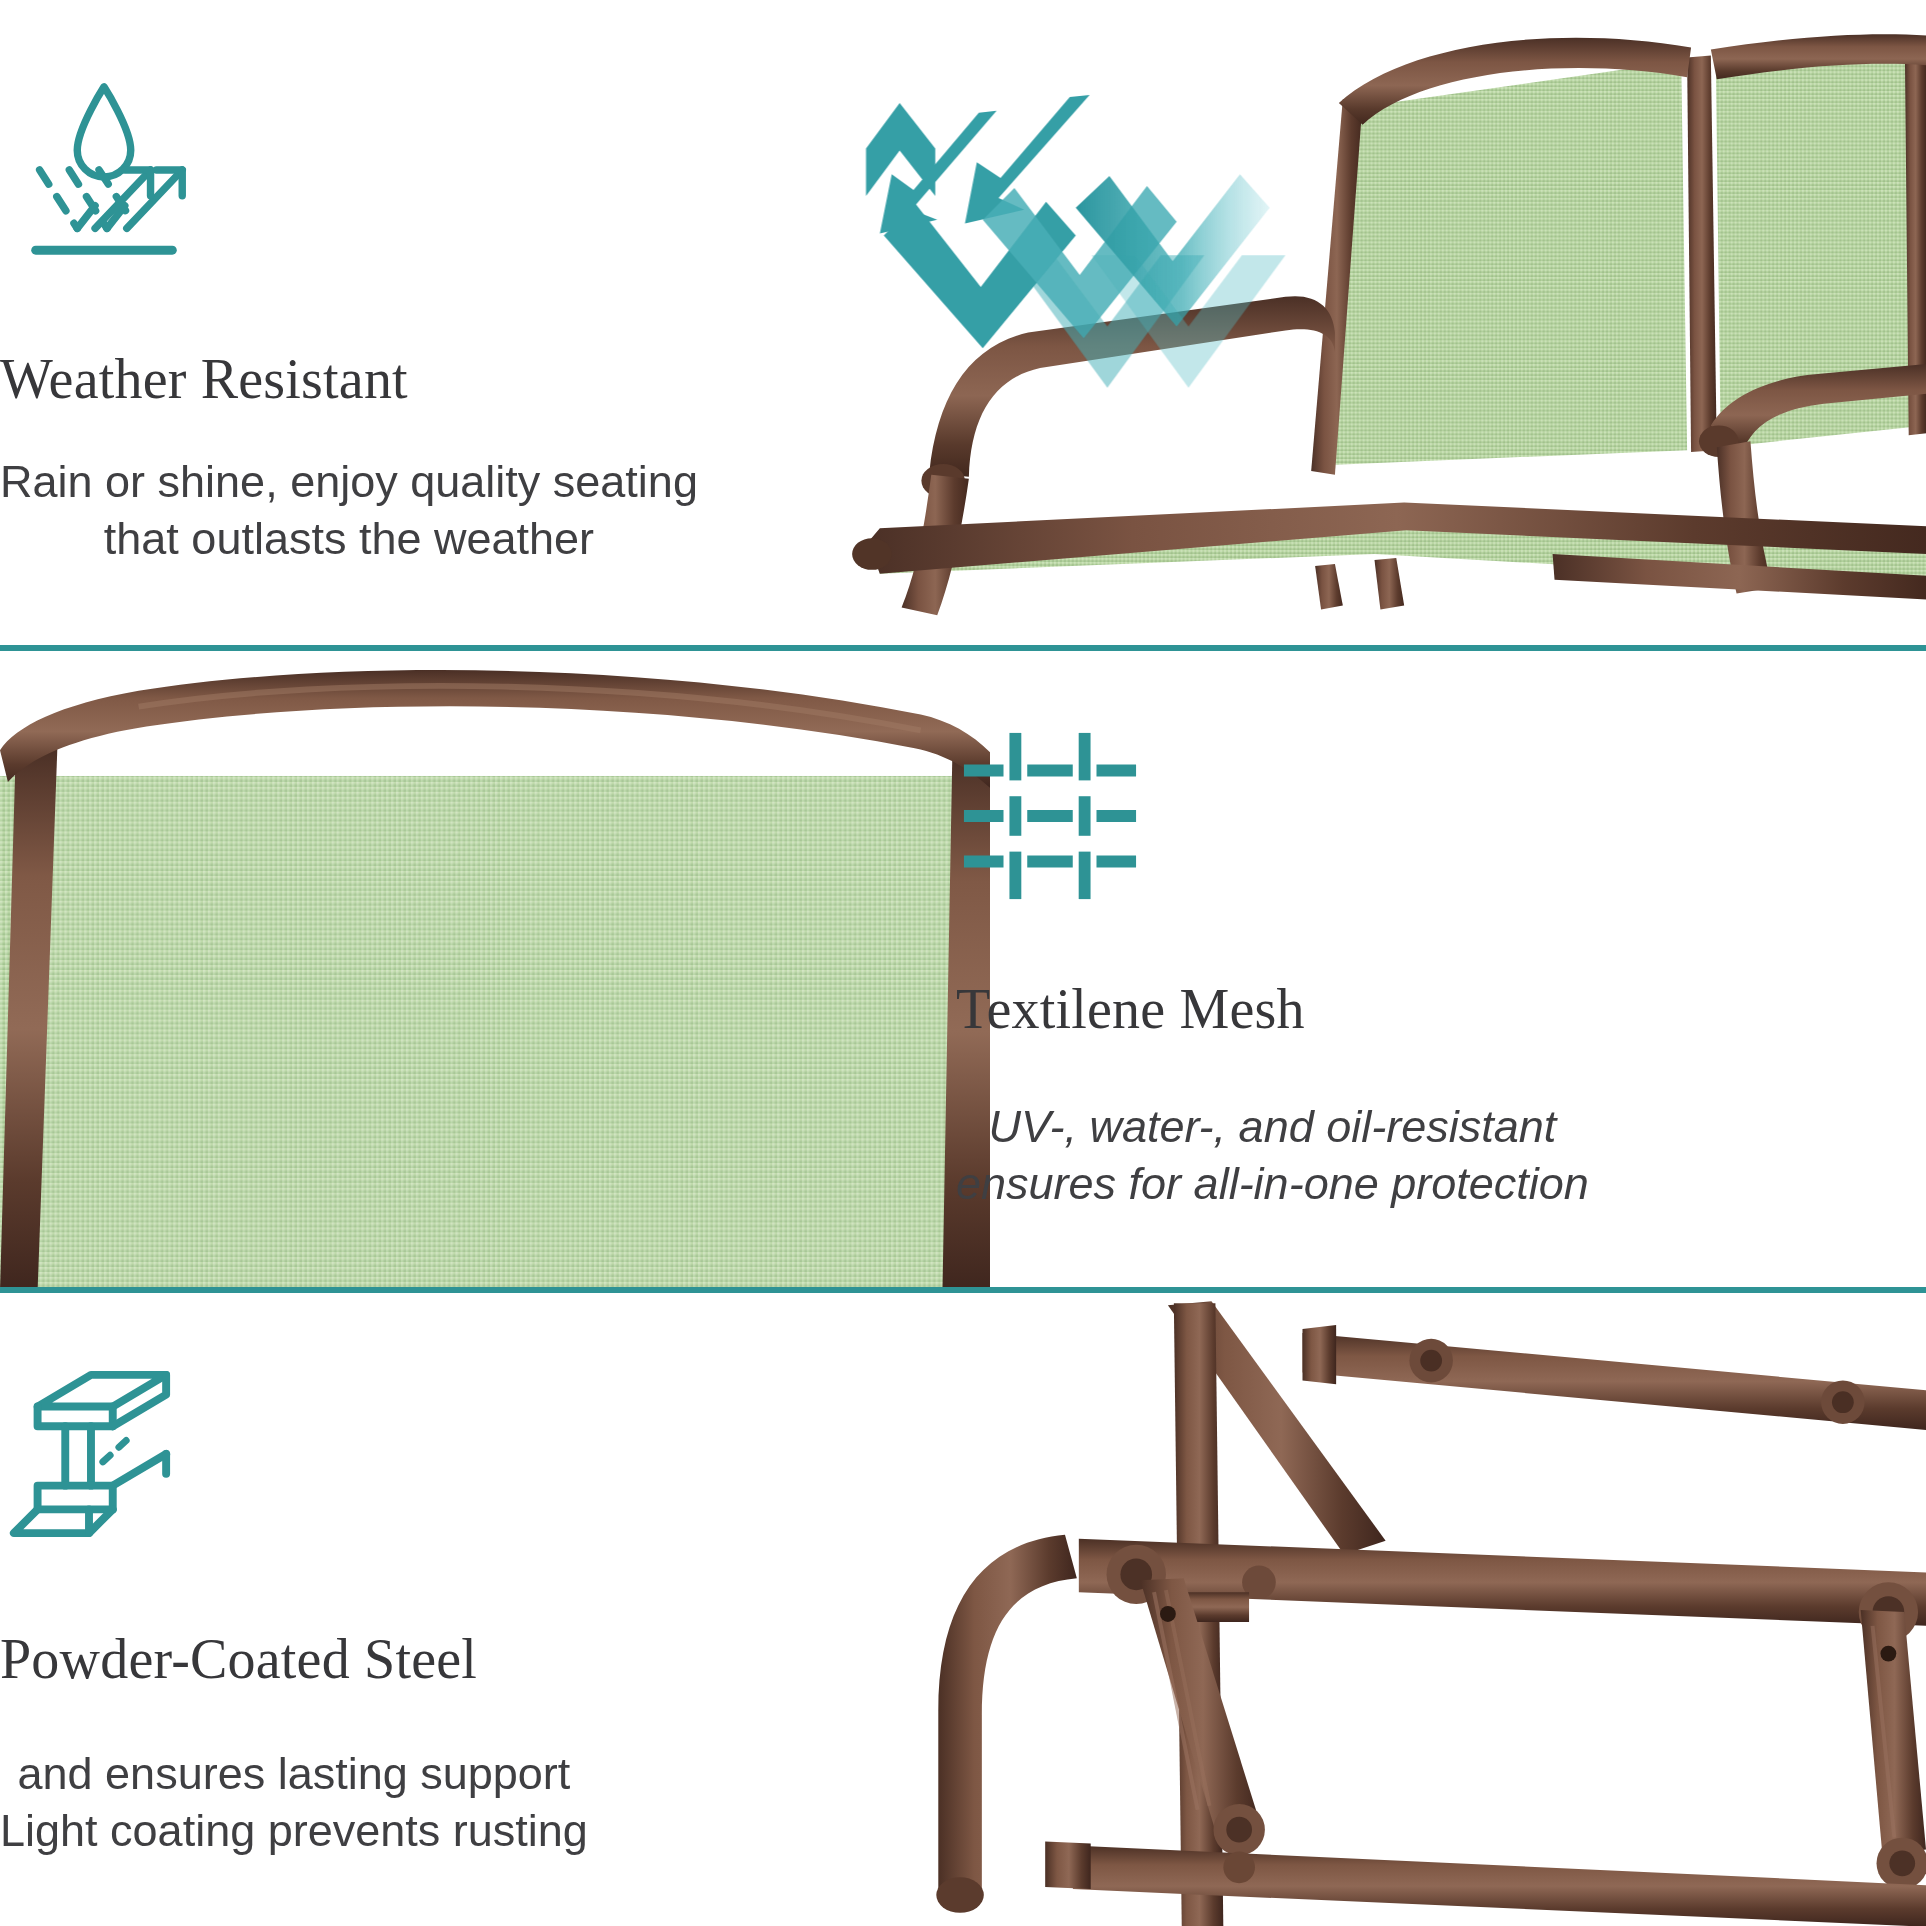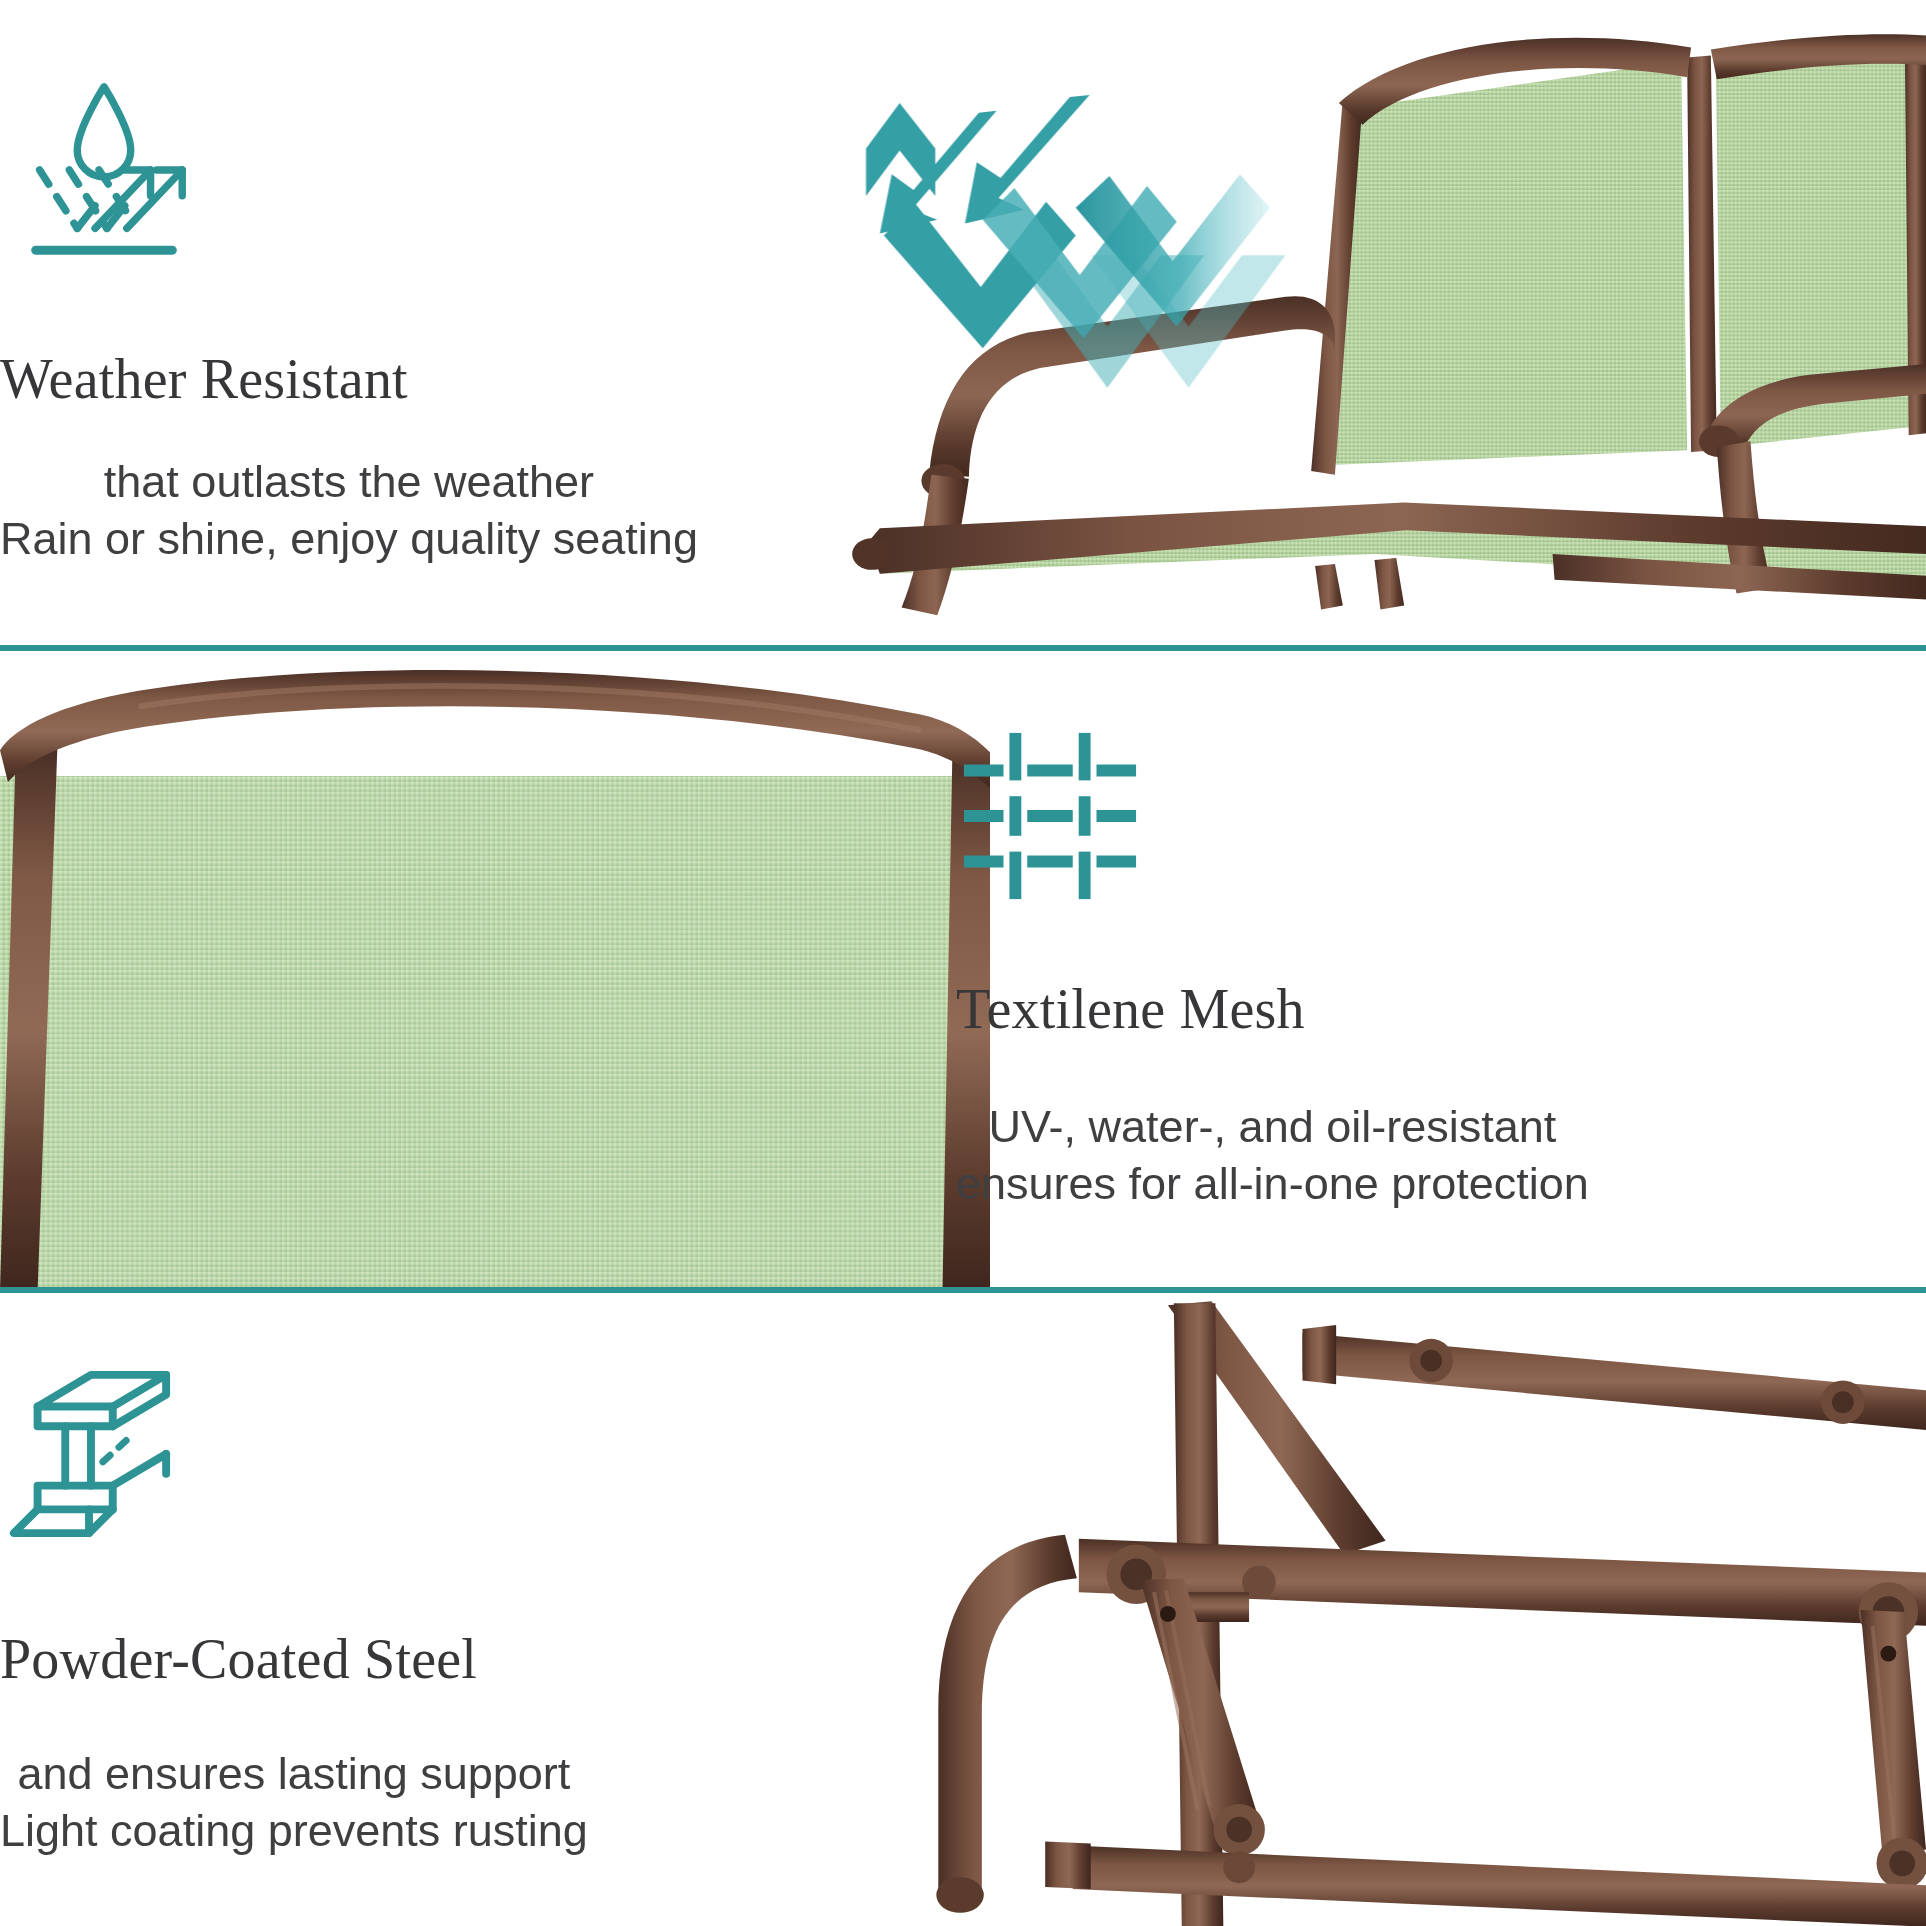--- a/index.html
+++ b/index.html
@@ -52,21 +52,21 @@
   
   .b1-text{width:965px;height:648px;padding-bottom:14px;}
   .b1-text .feat-title{font-size:56px;margin:40px 0 6px;}
   .b1-text .feat-desc{font-size:45px;}
   .b1-photo{position:absolute;left:820px;top:0;width:1107px;height:648px;}
 
   
   .b2-photo{position:absolute;left:0;top:0;width:990px;height:637px;}
   .b2-text{position:absolute;left:956px;top:0;width:970px;height:637px;padding-bottom:6px;}
   .b2-text .feat-title{font-size:56px;margin:32px 0 21px;}
-  .b2-text .feat-desc{font-size:45px;}
+  .b2-text .feat-desc{font-size:45px;font-style:italic;}
 
   
   .b3-text{position:absolute;left:0;top:0;width:891px;height:632px;}
   .b3-text .feat-title{font-size:56px;margin:44px 0 18px;}
   .b3-text .feat-desc{font-size:45px;}
   .b3-photo{position:absolute;left:871px;top:0;width:1055px;height:632px;}
 </style>
 </head>
 <body>
 
@@ -96,22 +96,22 @@
             <path d="M126 104 L152 104 L152 130"></path>
             <path d="M158 104 L184 104 L184 130"></path>
 
             <path d="M36 185 L174 185" stroke-width="9"></path>
           </g>
         </svg>
       </div>
 
       <div class="feat-title">Weather Resistant</div>
       <div class="feat-desc">
+        <div>Rain or shine, enjoy quality seating</div>
         <div>that outlasts the weather</div>
-        <div>Rain or shine, enjoy quality seating</div>
       </div>
     </div>
 
     <div class="photo b1-photo">
       <svg width="1107" height="648" viewBox="0 0 1118 655" style="position:absolute;left:0;top:0;">
         <defs>
           <linearGradient id="tube" x1="0" y1="0" x2="1" y2="0">
             <stop offset="0%" stop-color="#4b3026"></stop>
             <stop offset="25%" stop-color="#7a5342"></stop>
             <stop offset="50%" stop-color="#8d6653"></stop>

